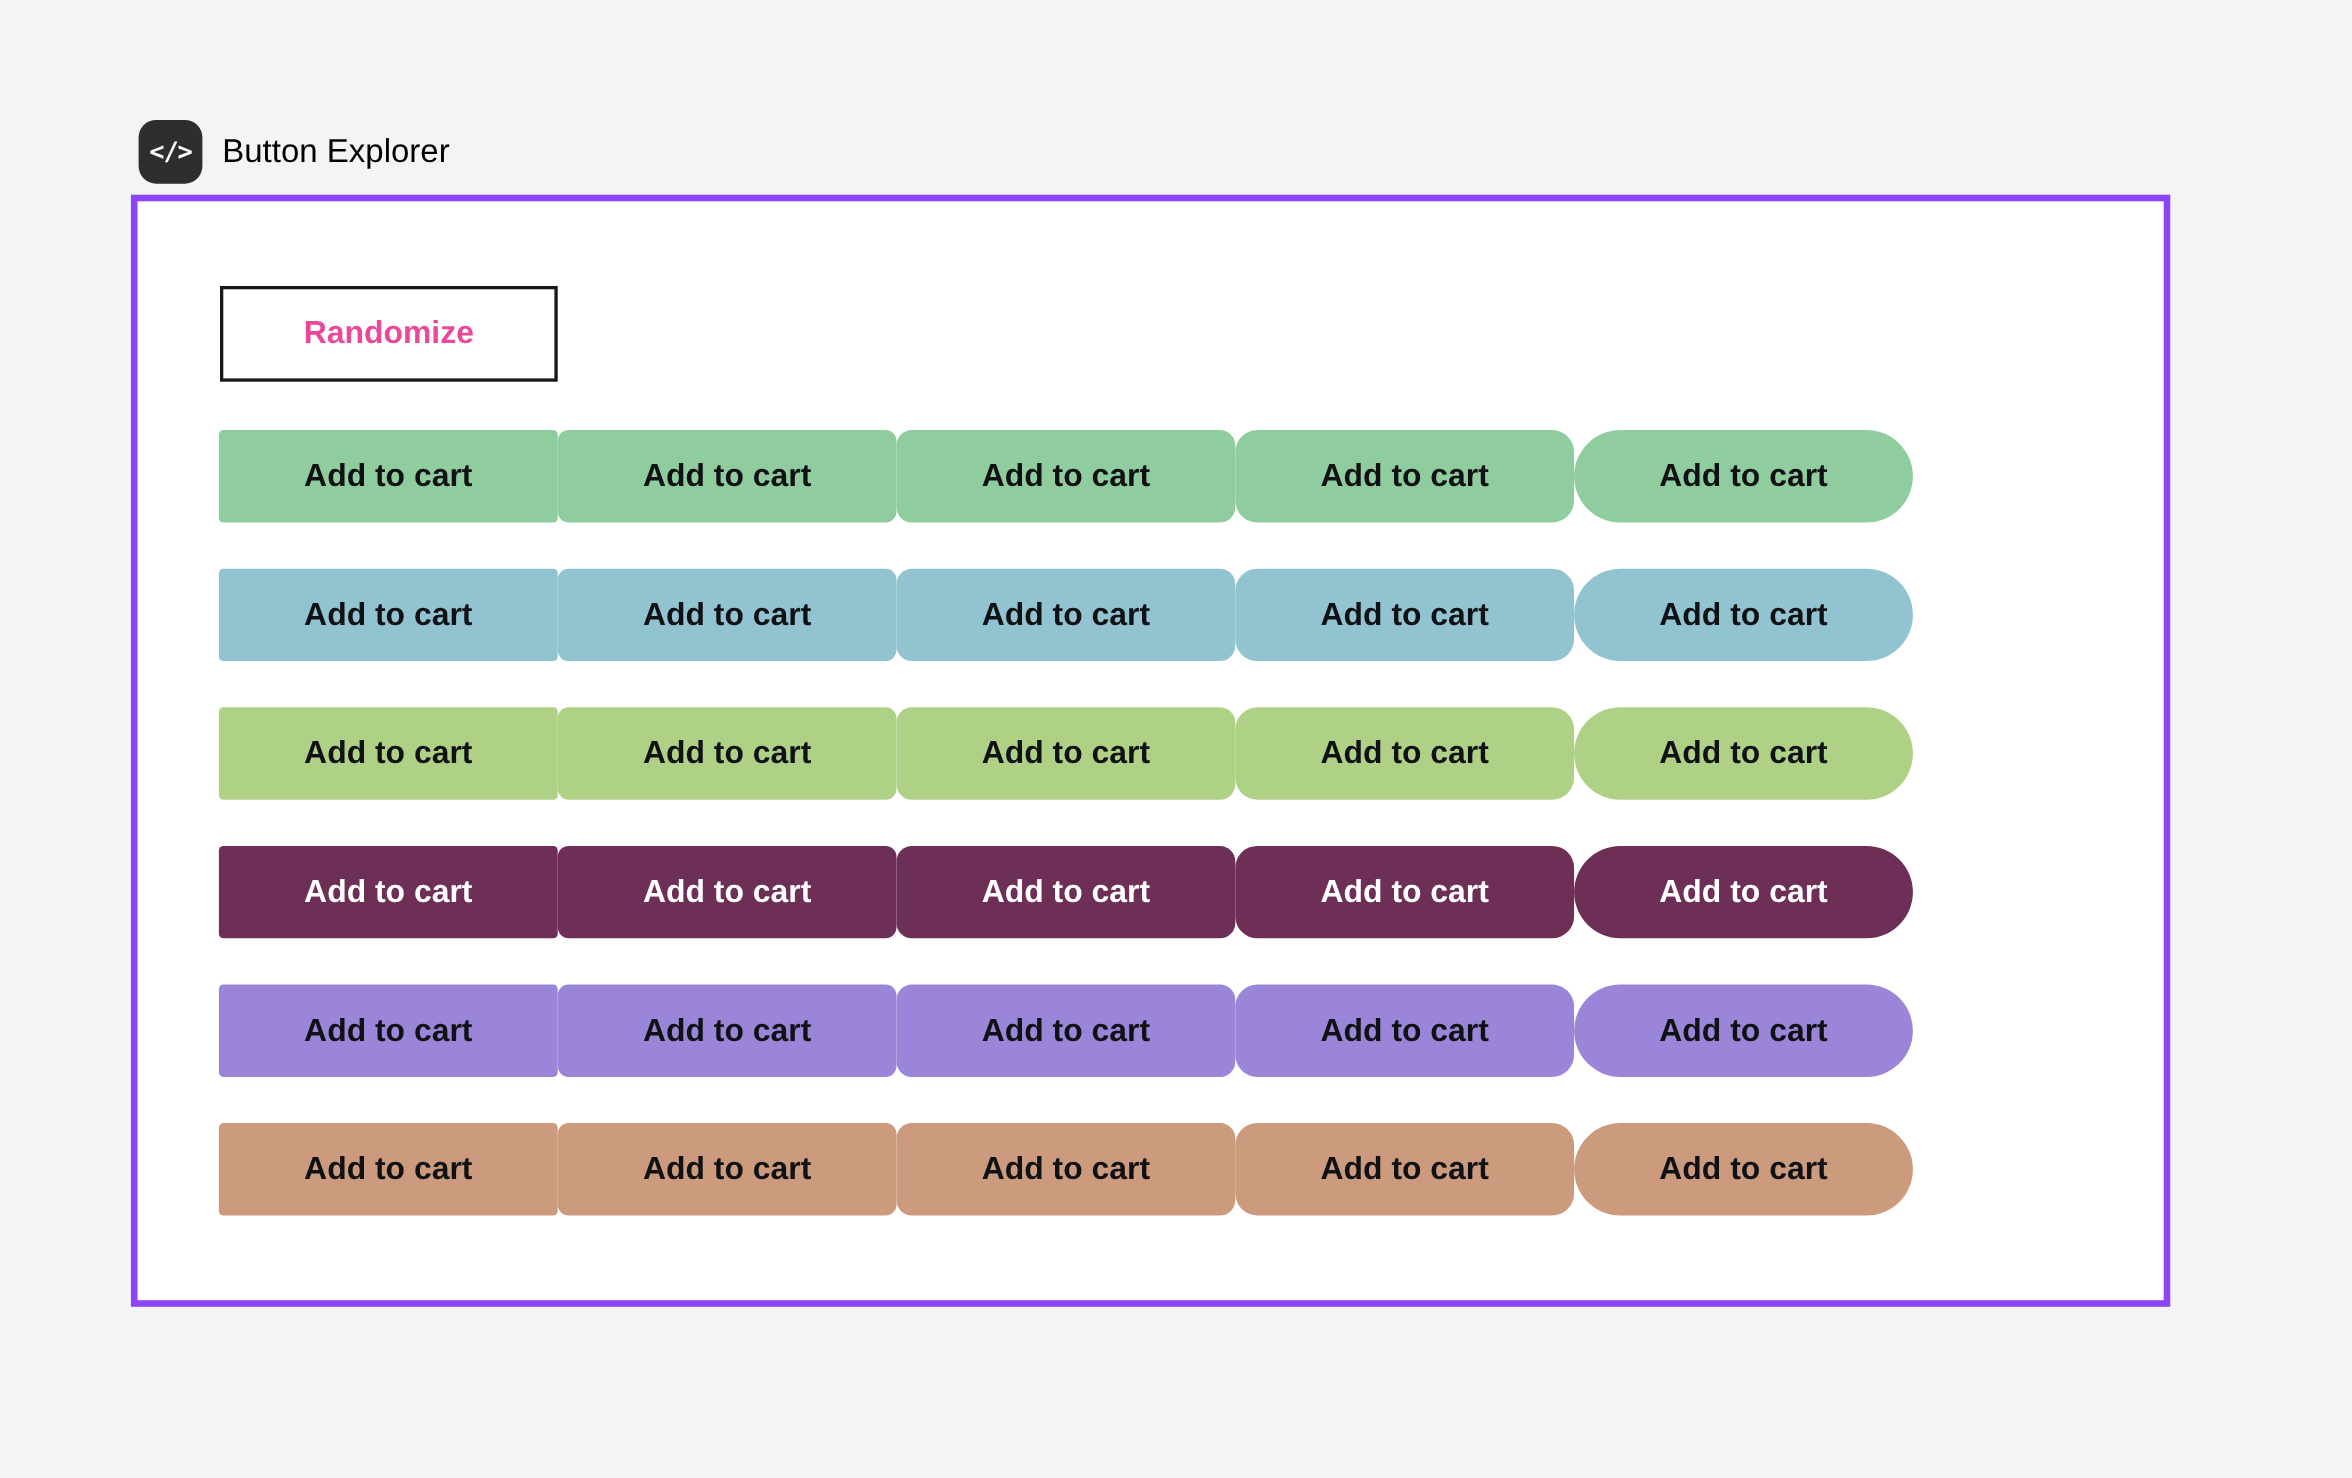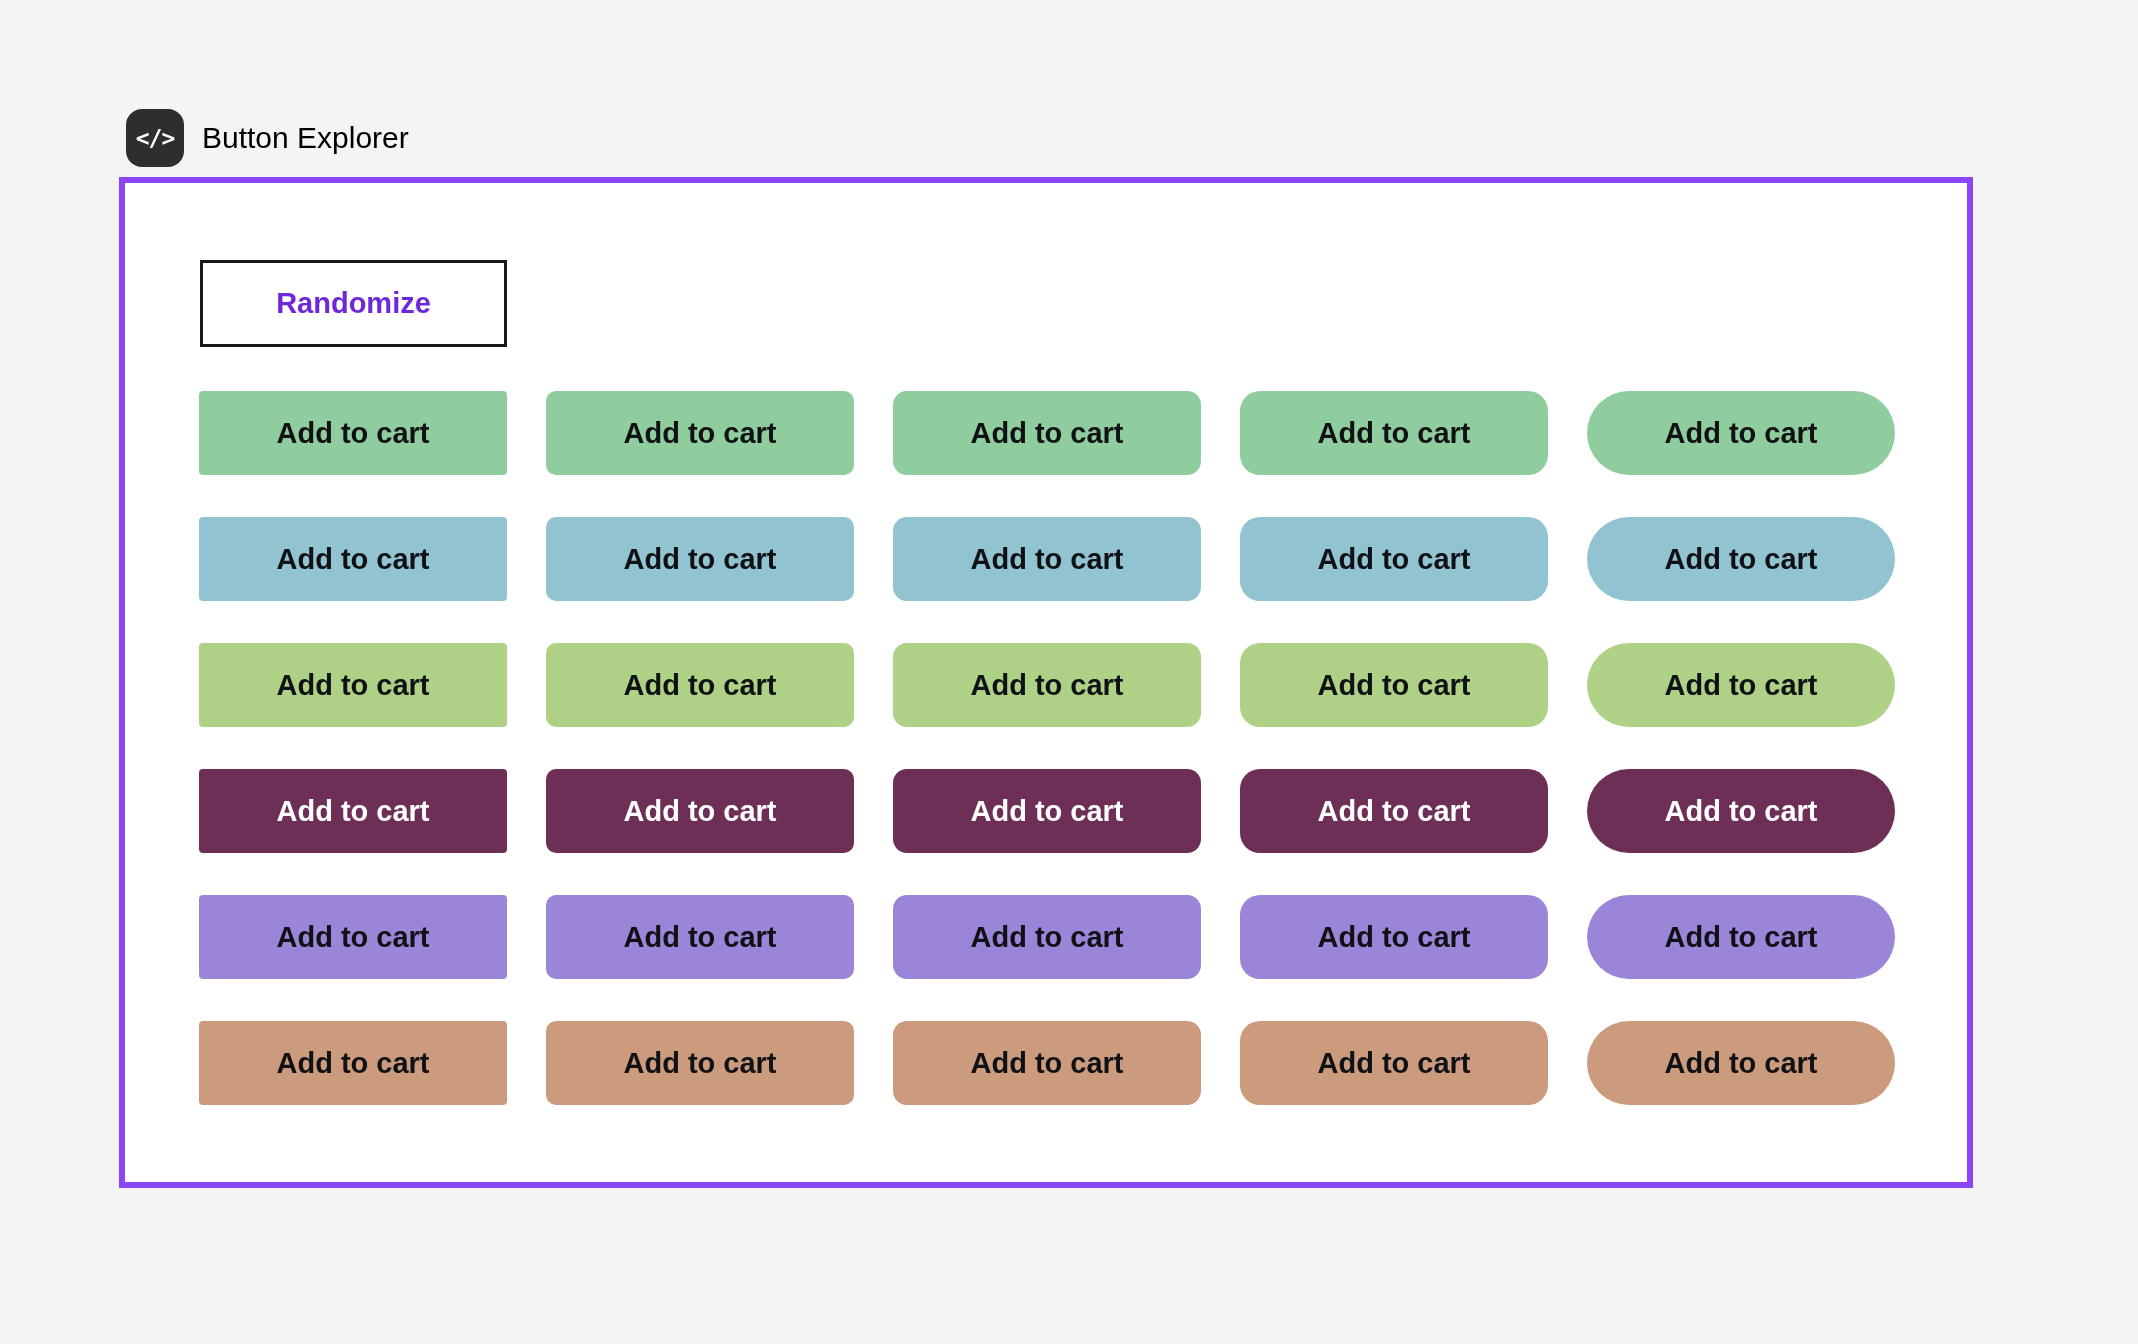--- a/index.html
+++ b/index.html
@@ -44,29 +44,29 @@
   }
 
   .randomize {
     position: absolute; left: 75px; top: 77px;
     width: 307px; height: 87px;
     box-sizing: border-box;
     background: #ffffff;
     border: 3px solid #17181c;
     font-family: inherit;
     font-weight: 700; font-size: 29px;
-    color: #6d28d9;
+    color: #ec4899;
     cursor: pointer;
   }
 
   .grid {
     position: absolute; left: 74px; top: 208px;
     display: flex; flex-direction: column; gap: 42px;
   }
-  .grid-row { display: flex; gap: 39px; }
+  .grid-row { display: flex; }
   .cart-btn {
     width: 308px; height: 84px;
     border: none;
     font-family: inherit;
     font-weight: 700; font-size: 29px;
     cursor: pointer;
   }
 </style>
 </head>
 <body style="background: rgb(244, 244, 245);">

